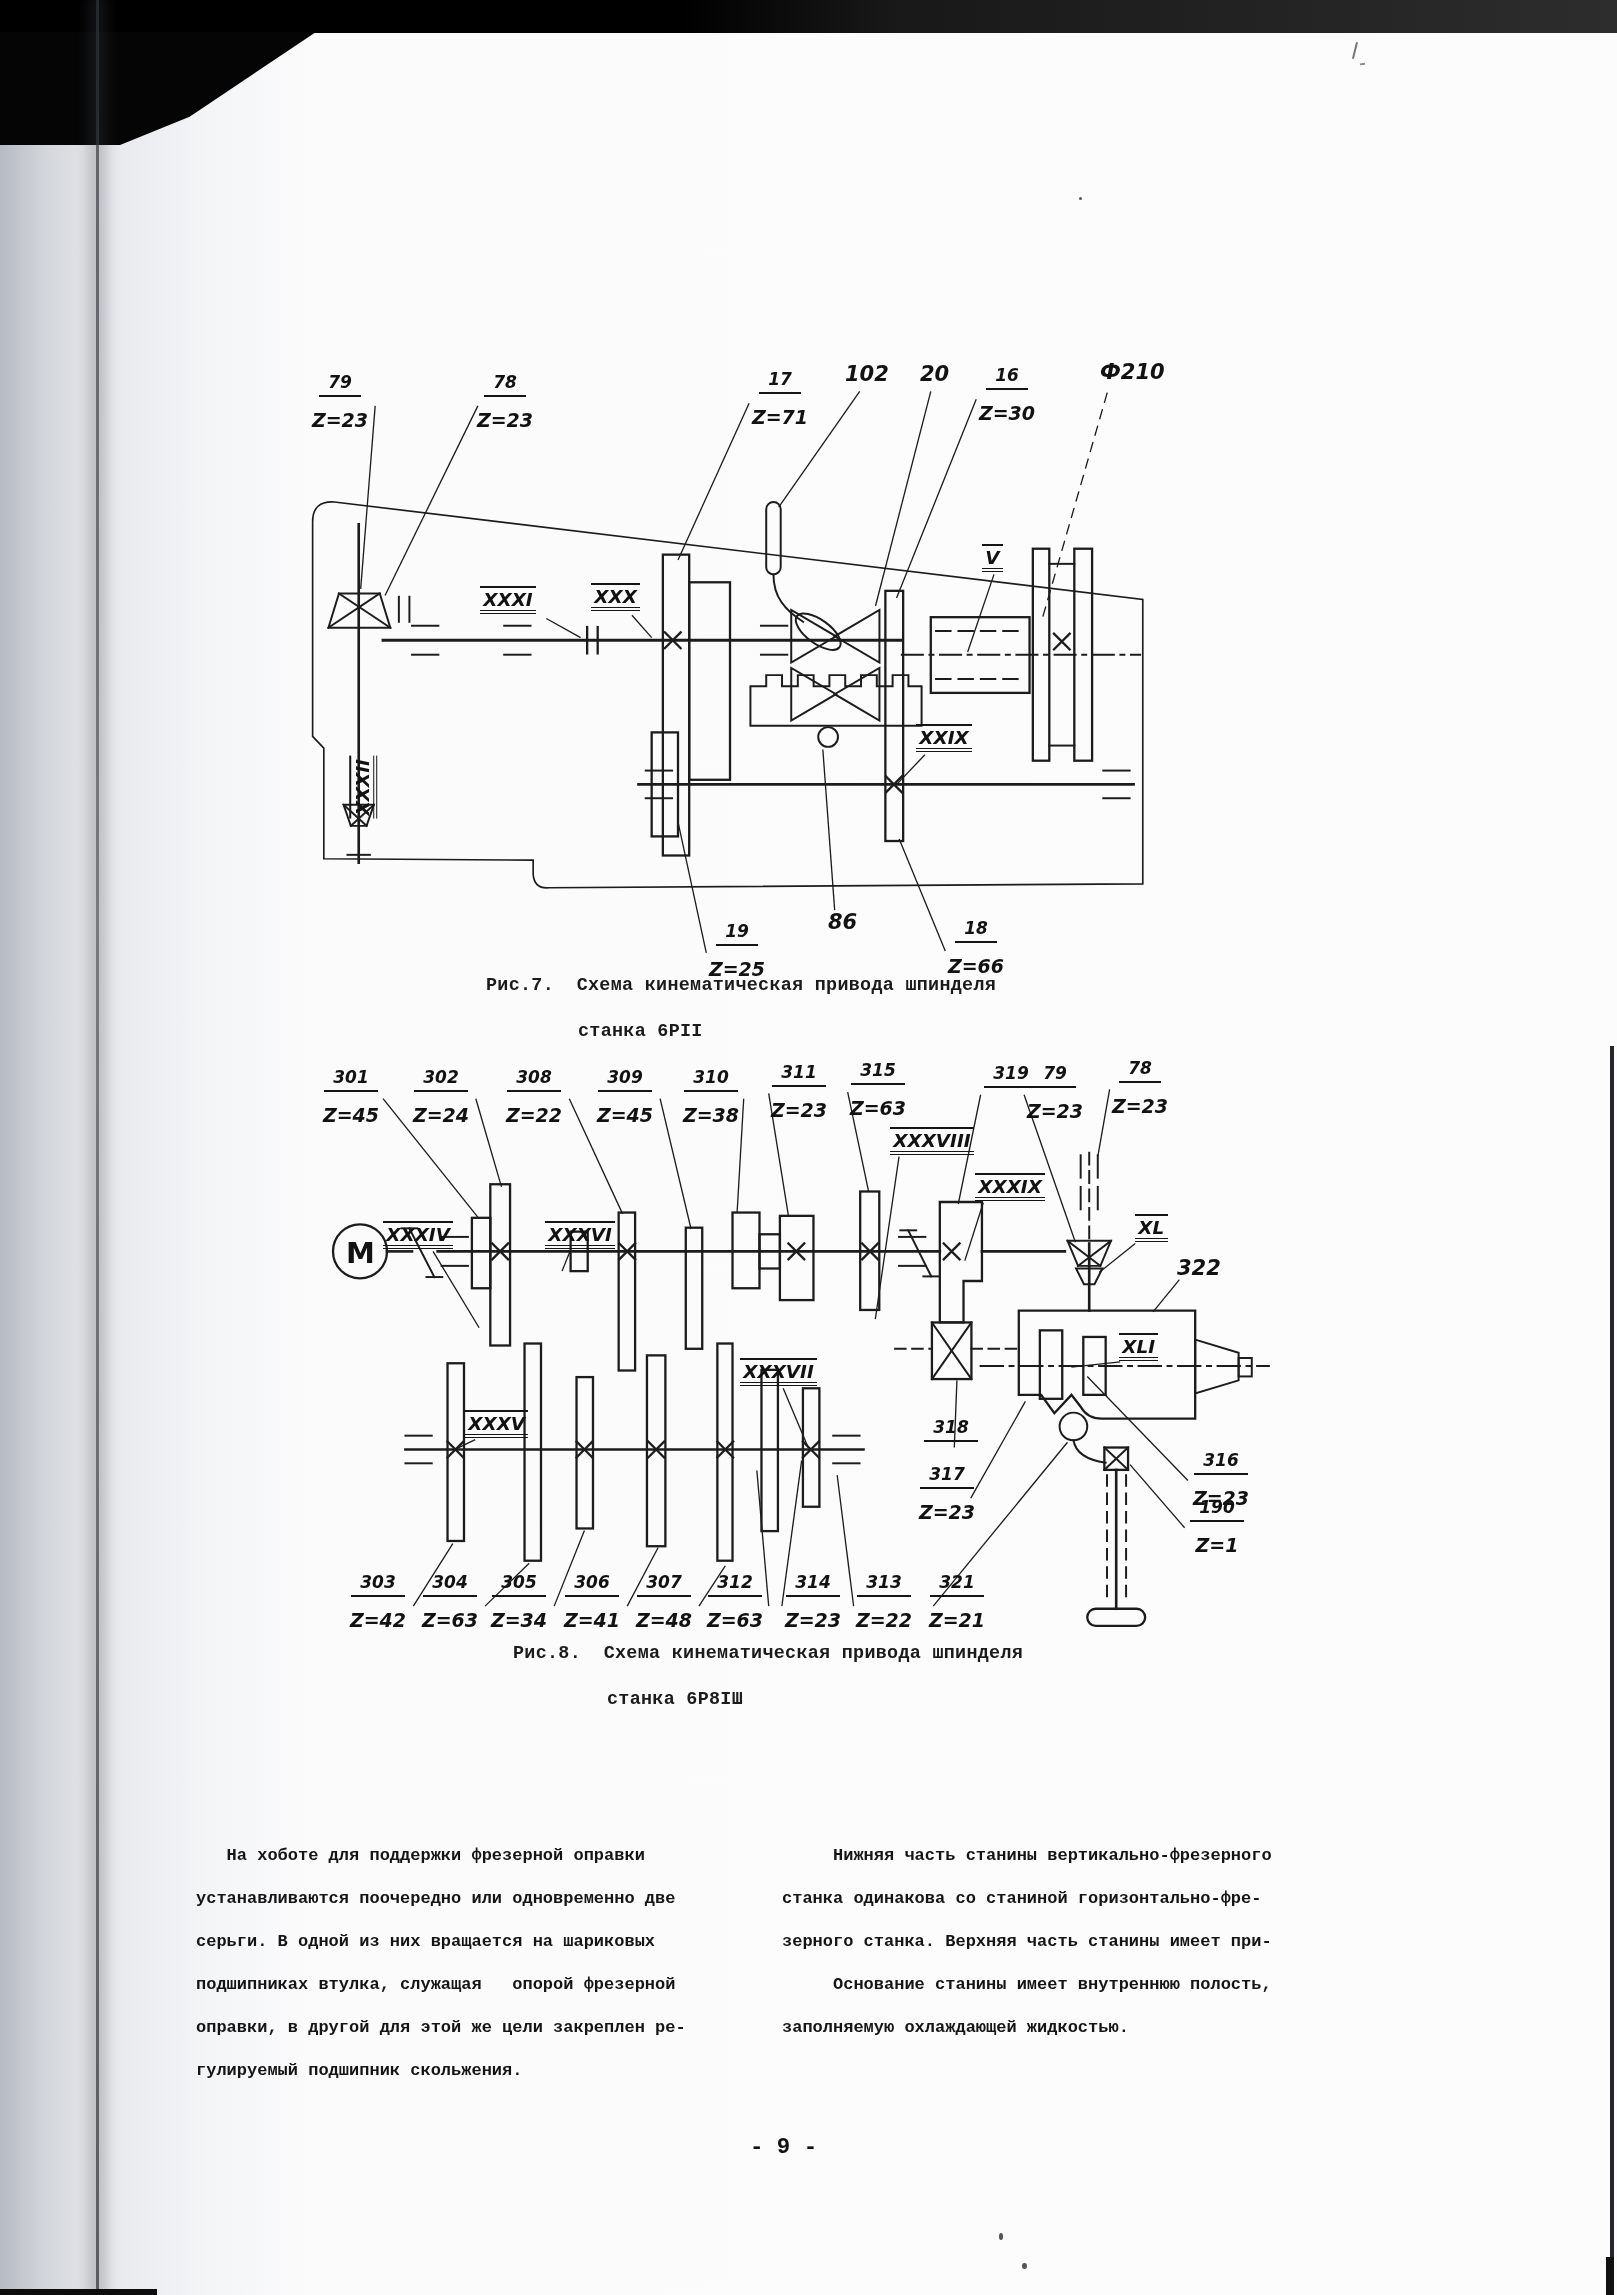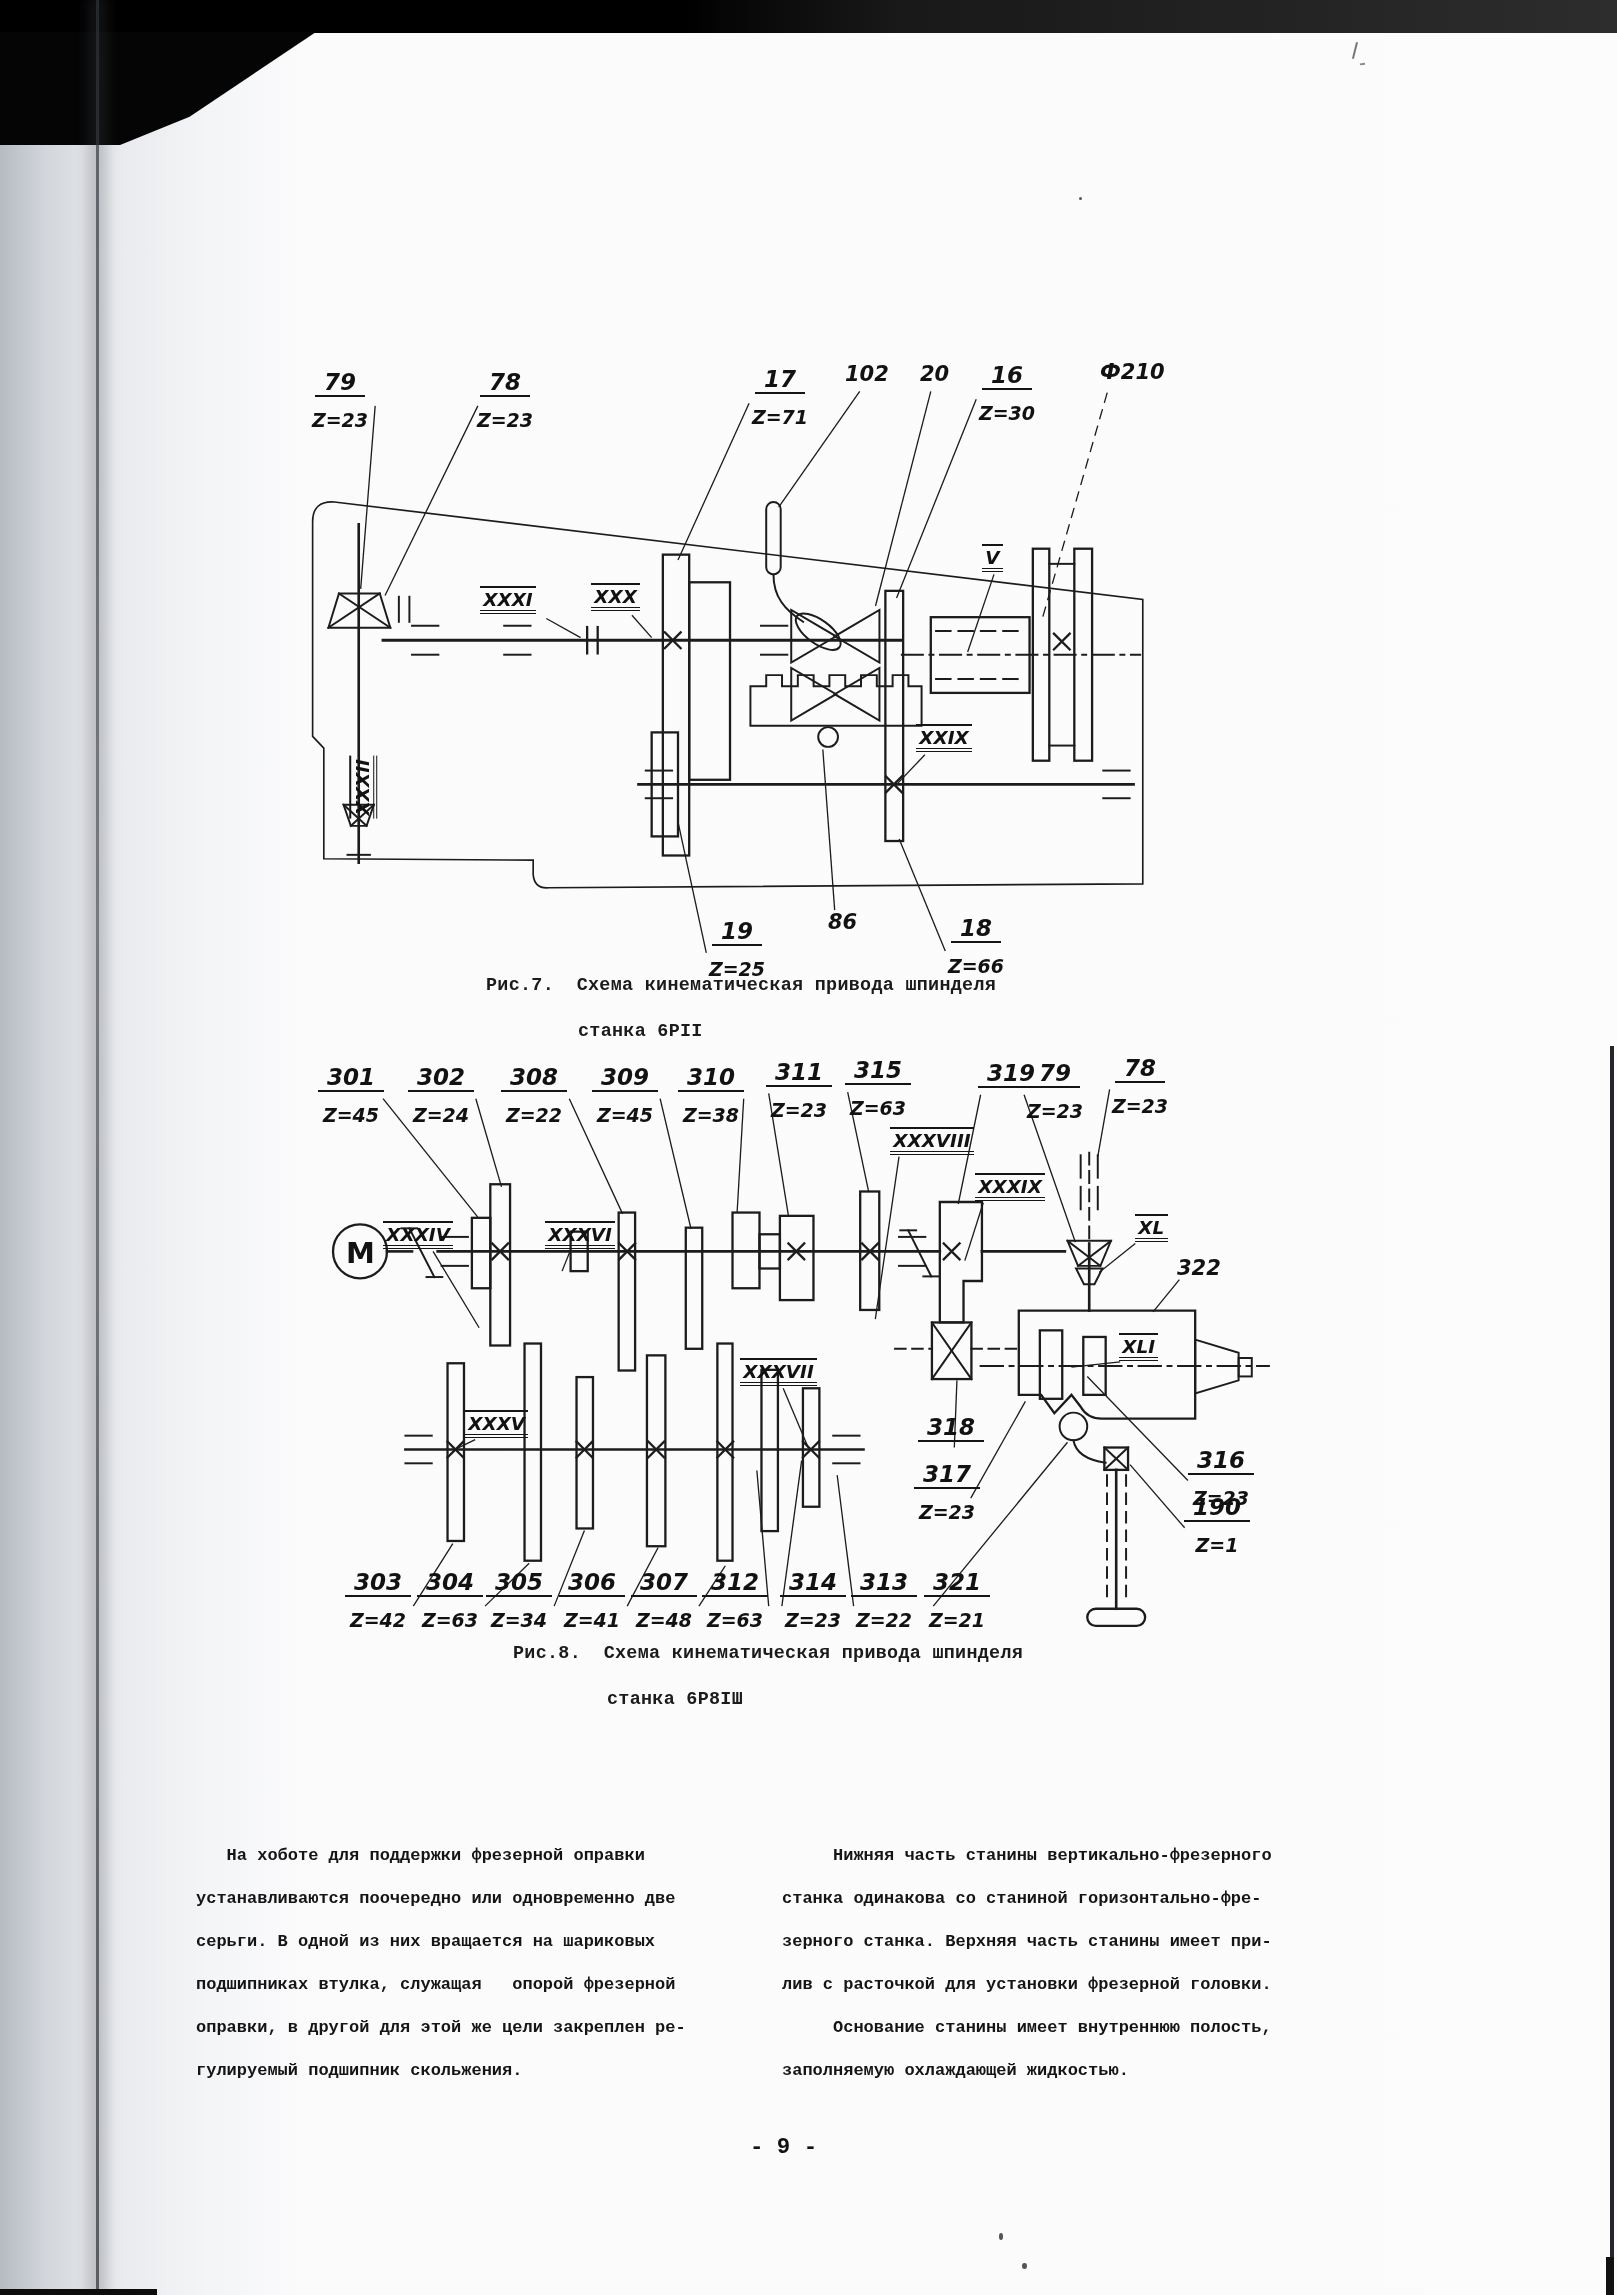--- a/index.html
+++ b/index.html
@@ -20,21 +20,21 @@
   .squiggle{position:absolute;left:1354px;top:42px;width:2px;height:17px;background:#777;transform:rotate(14deg);}
   .squiggle2{position:absolute;left:1360px;top:63px;width:5.3px;height:2px;background:#888;transform:rotate(-8deg);}
 
   .figsvg{position:absolute;}
   .figsvg *{vector-effect:none;}
 
   .lbl{position:absolute;font-style:italic;font-weight:700;font-size:21px;line-height:22.4px;
     color:#121212;text-align:center;white-space:nowrap;}
   .frac{position:absolute;width:72px;text-align:center;color:#121212;
     font-style:italic;font-weight:700;}
-  .frac .num{display:inline-block;font-size:23px;line-height:24px;padding:0 9.2px 1.3px;
+  .frac .num{display:inline-block;font-size:17px;line-height:24px;padding:0 9.2px 1.3px;
     border-bottom:2px solid #151515;}
   .frac .zz{display:block;font-size:19px;line-height:22px;padding-top:12px;}
   .roman{position:absolute;font-style:italic;font-weight:700;font-size:18.4px;line-height:21px;
     color:#121212;border-top:2px solid #151515;border-bottom:4px double #151515;
     padding:0.7px 3.3px;white-space:nowrap;}
   .roman.vert{transform:rotate(-90deg);}
   .mlab{position:absolute;font-weight:700;font-size:29px;color:#121212;}
 
   .cap{position:absolute;font-family:"Liberation Mono","DejaVu Sans Mono",monospace;
     font-weight:700;font-size:18.4px;letter-spacing:0.3px;color:#1b1b1b;white-space:pre;}
@@ -424,21 +424,20 @@
     <div>устанавливаются поочередно или одновременно две</div>
     <div>серьги. В одной из них вращается на шариковых</div>
     <div>подшипниках втулка, служащая   опорой фрезерной</div>
     <div>оправки, в другой для этой же цели закреплен ре-</div>
     <div>гулируемый подшипник скольжения.</div>
   </div>
   <div class="bodycol" style="left:782px;top:1834px;width:566px">
     <div>     Нижняя часть станины вертикально-фрезерного</div>
     <div>станка одинакова со станиной горизонтально-фре-</div>
     <div>зерного станка. Верхняя часть станины имеет при-</div>
-    <div>лив с расточкой для установки фрезерной головки.</div>
     <div>     Основание станины имеет внутреннюю полость,</div>
     <div>заполняемую охлаждающей жидкостью.</div>
   </div>
 
   <div class="pagenum" style="left:750px;top:2134px">- 9 -</div>
 
 </div>
 
 
 </body></html>

